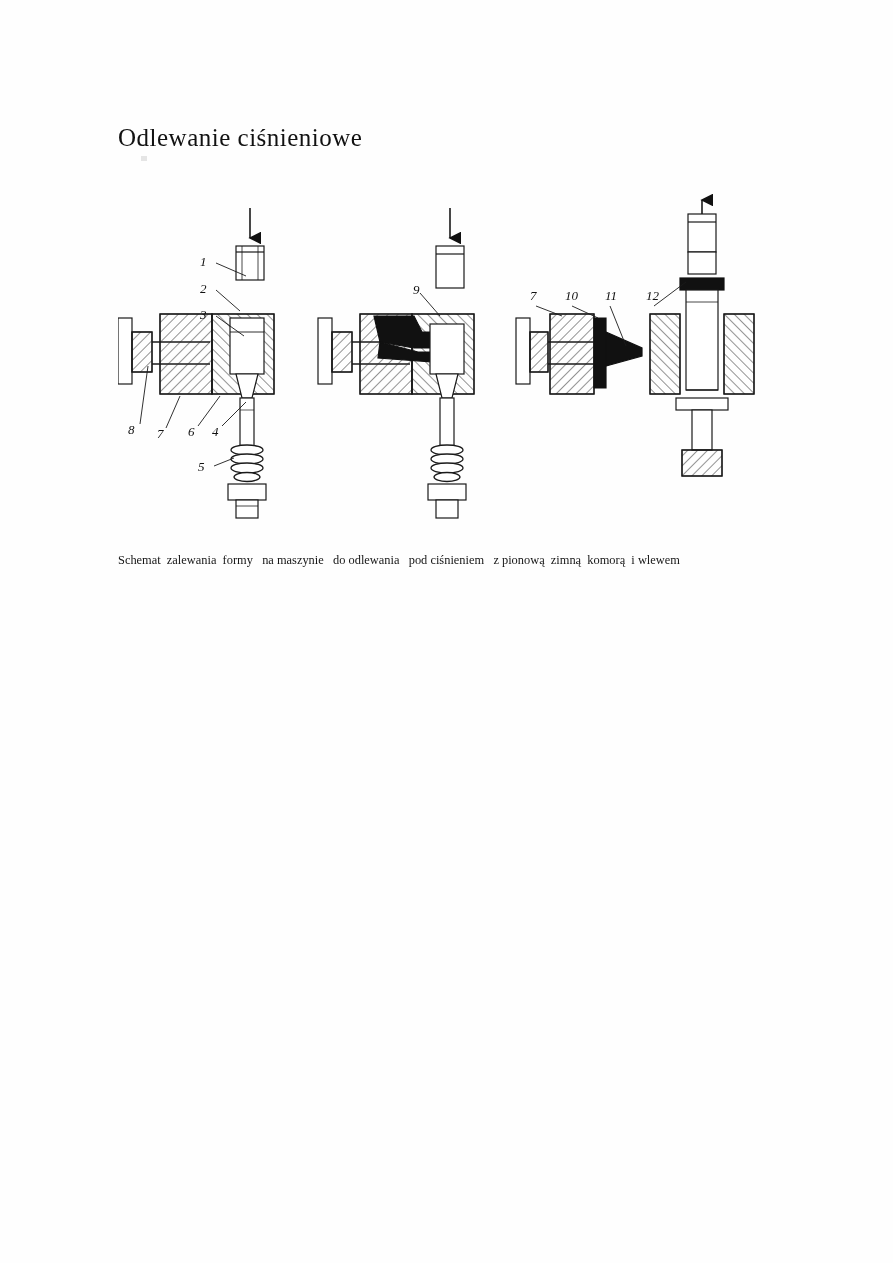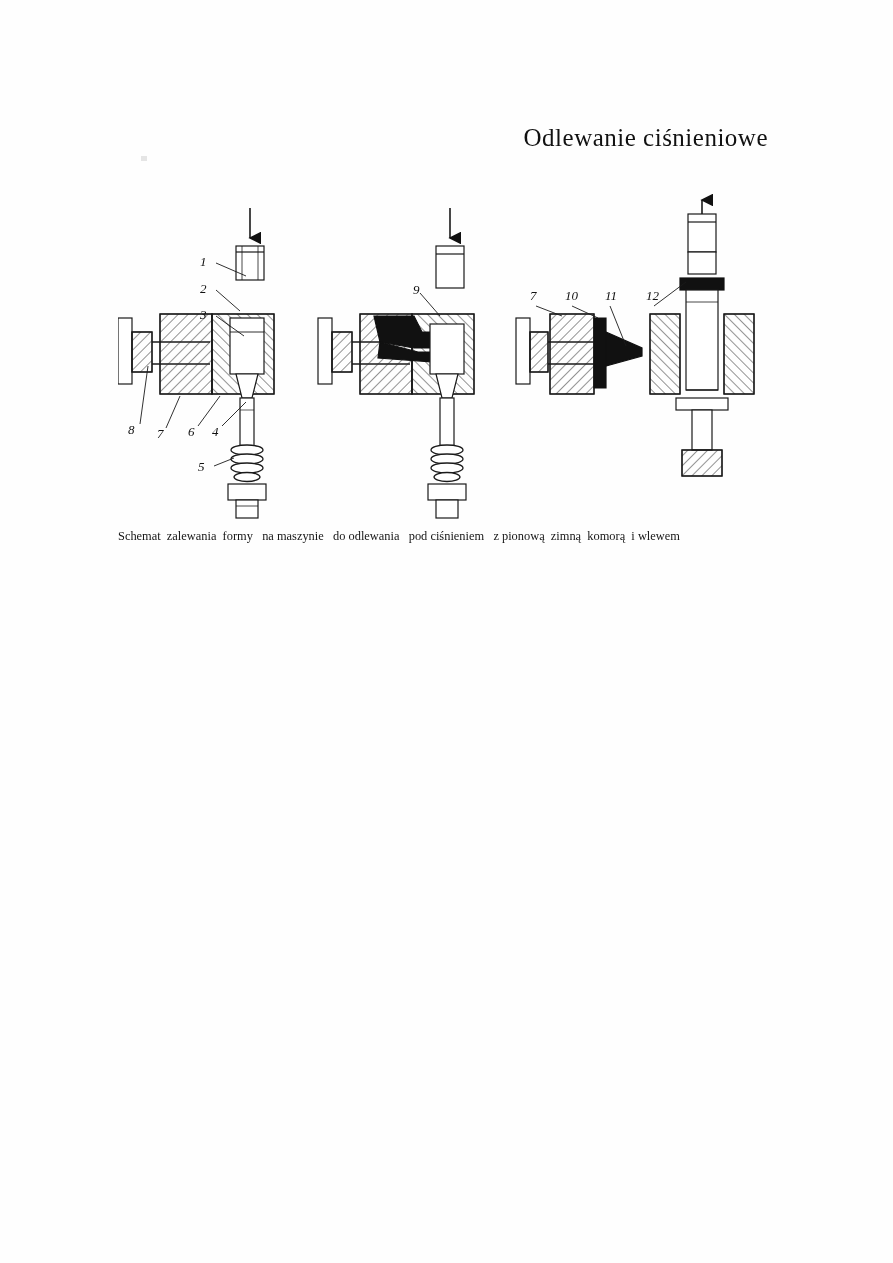--- a/index.html
+++ b/index.html
@@ -31,21 +31,21 @@
     top: 124px;
     width: 650px;
     height: 490px;
   }
 
   #figure-title {
     position: absolute;
     left: 0;
     top: 0;
     width: 650px;
-    text-align: right;
+    text-align: left;
     font-family: "Liberation Serif", serif;
     font-size: 25px;
     letter-spacing: 0.5px;
     color: #111;
   }
 
   #diagram-canvas {
     position: absolute;
     left: 0;
     top: 42px;
@@ -61,21 +61,21 @@
     position: absolute;
     left: 118px;
     top: 527px;
     width: 652px;
     font-family: "Liberation Serif", serif;
     font-size: 12.4px;
     line-height: 1.52;
     color: #151515;
     text-align: justify;
   }
-  #caption .cap-line { display: block; white-space: pre-wrap; }
+  #caption .cap-line { display: block; white-space: pre-wrap; margin-top: 24px; }
 
   
   .speck {
     position: absolute;
     background: #cfcfcf;
     opacity: .55;
   }
 </style>
 </head>
 <body>

